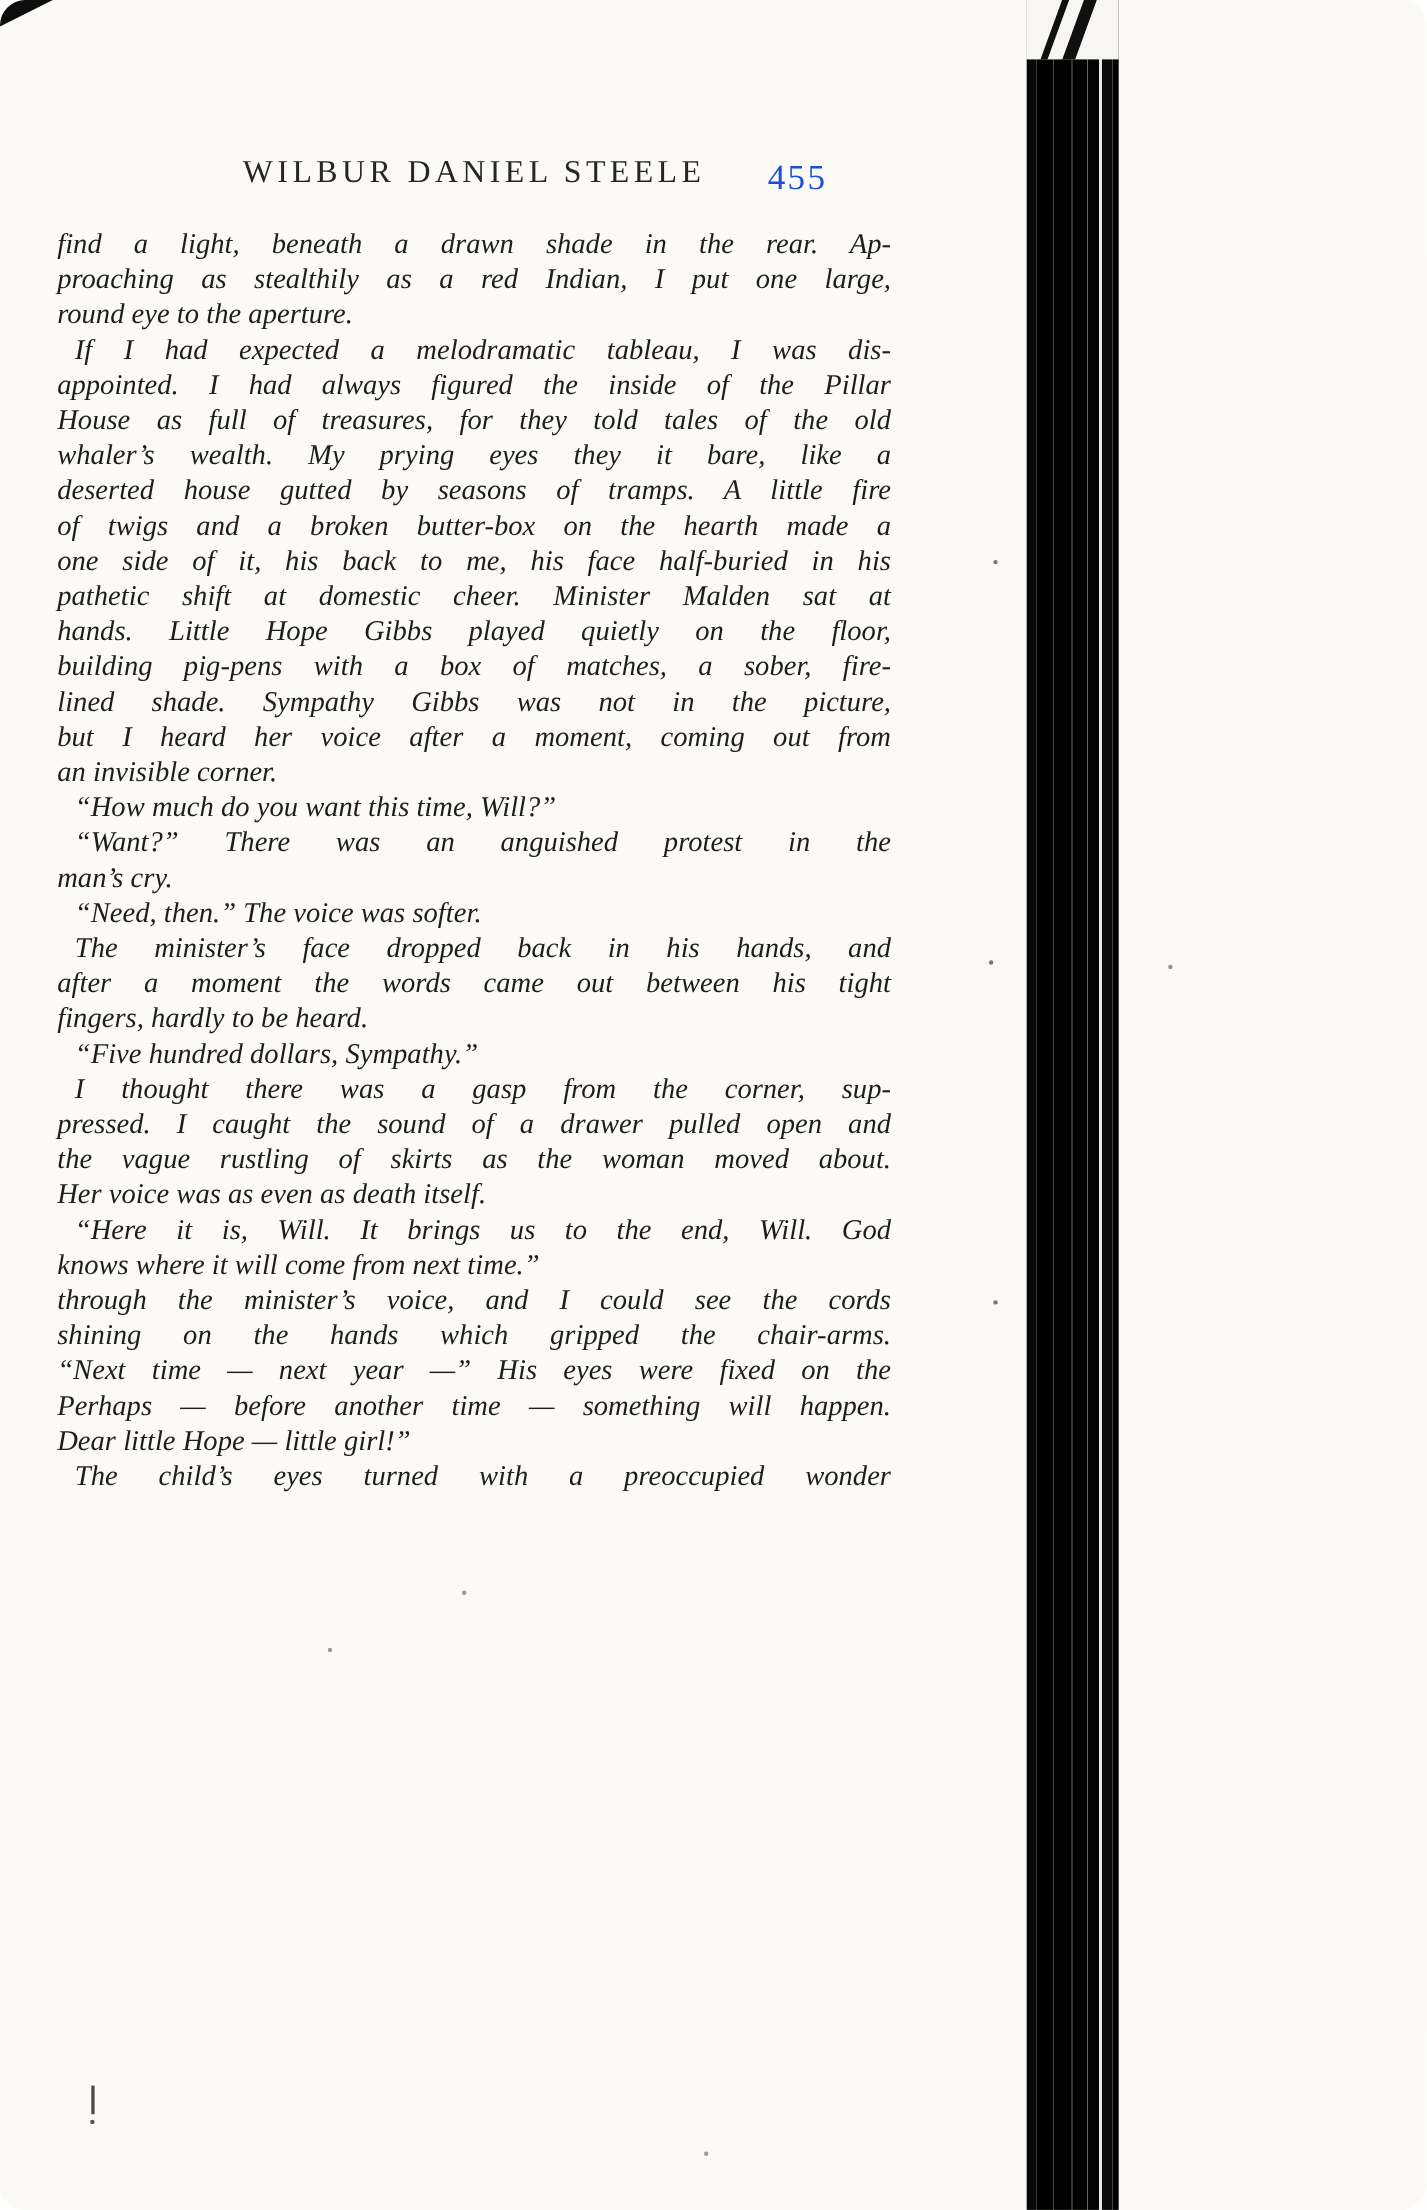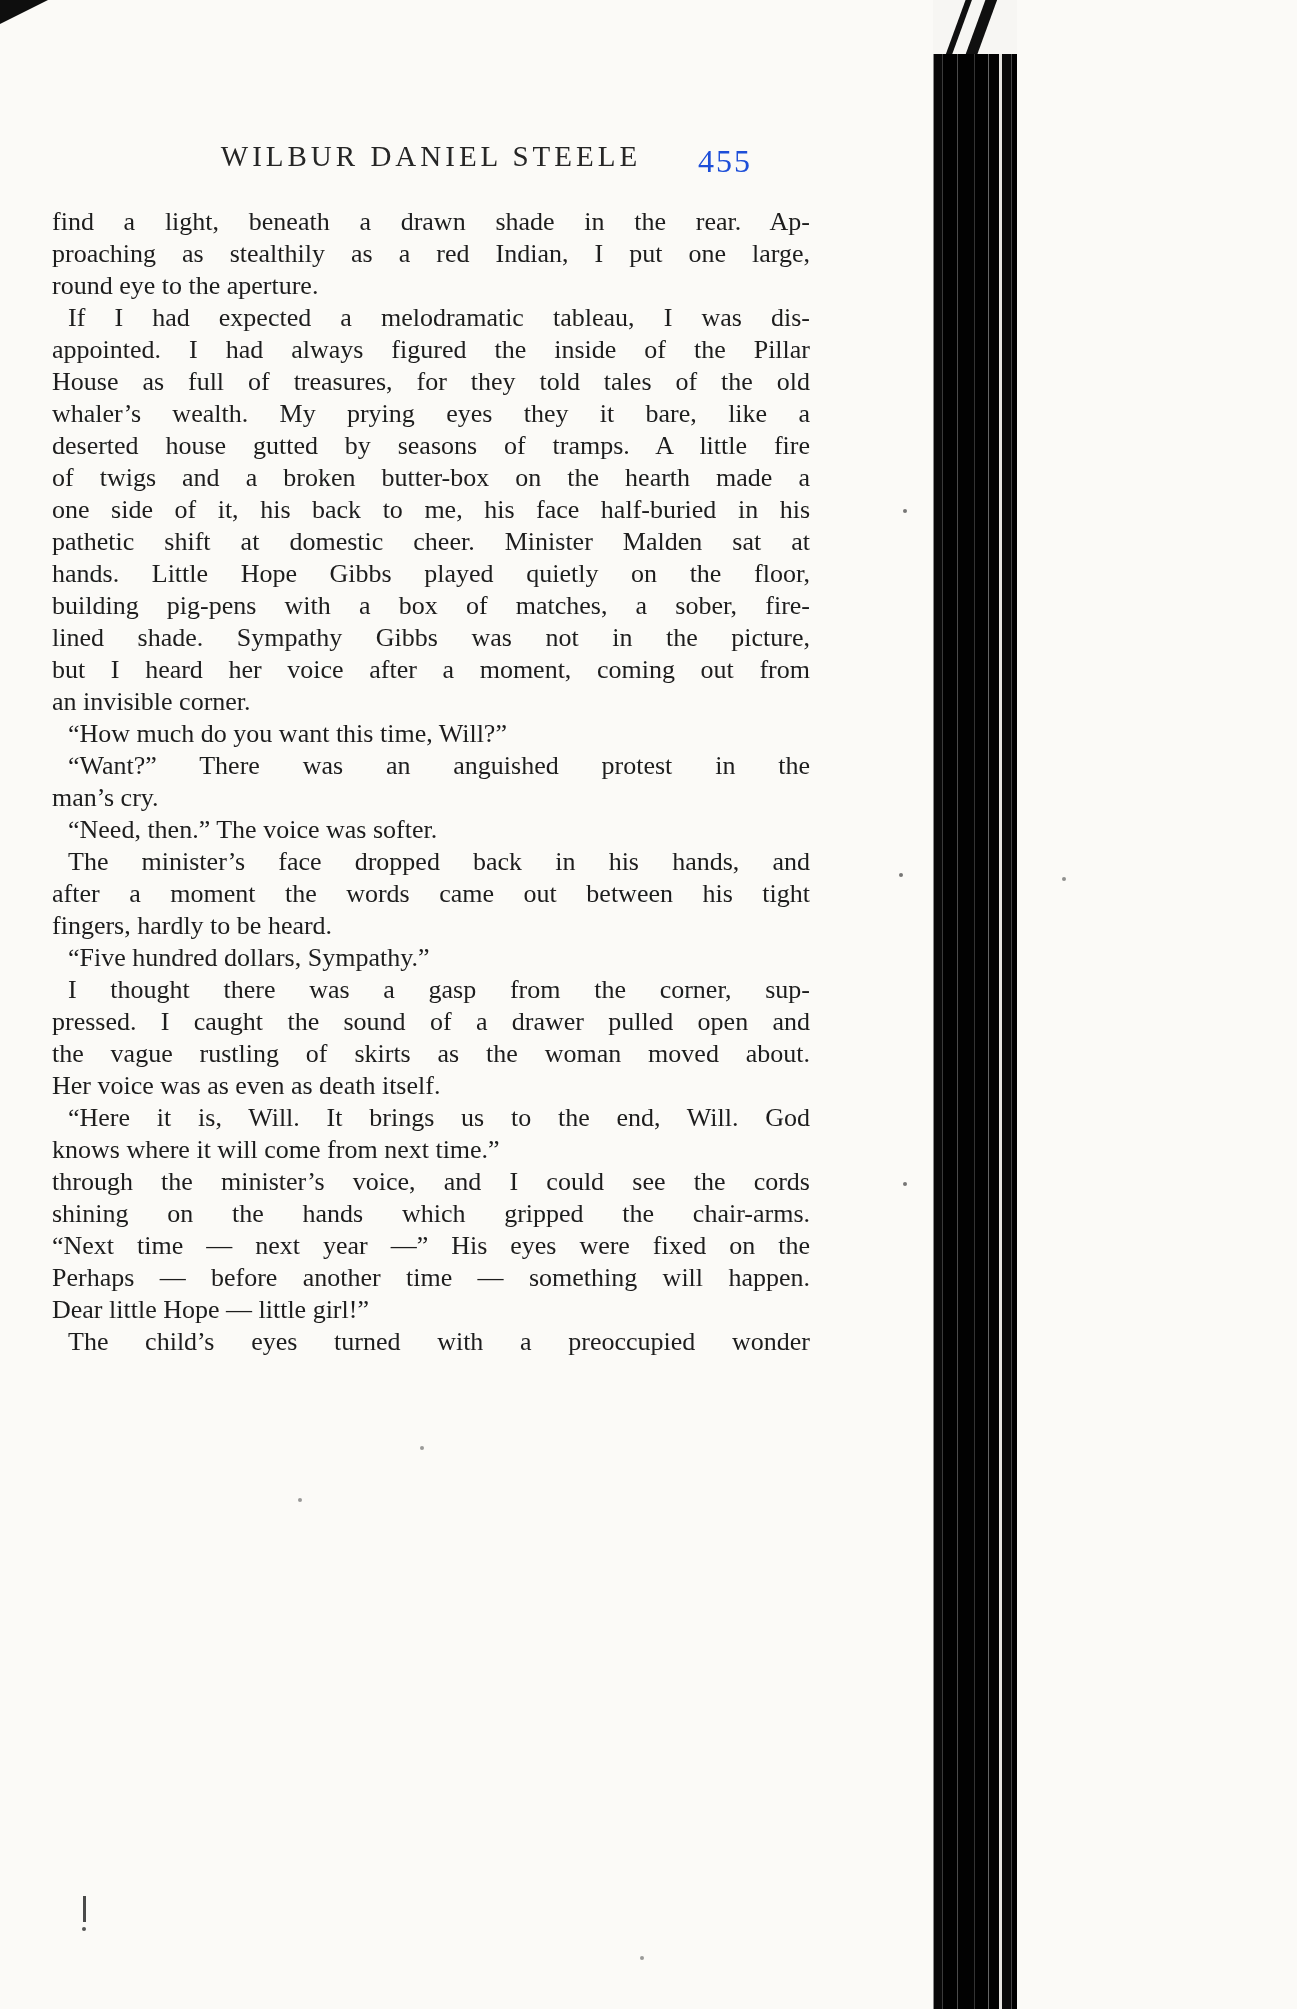--- a/index.html
+++ b/index.html
@@ -4,20 +4,21 @@
 <style>
   html, body { margin: 0; padding: 0; background: #ffffff; }
   .scan-page {
     position: relative;
     width: 1297px;
     height: 2009px;
     background: #fbfaf7;
     font-family: "Liberation Serif", serif;
     color: #1d1d1d;
     overflow: hidden;
+    border-radius: 23px;
   }
 
   
   .page-header {
     position: absolute;
     top: 140px;
     left: 52px;
     width: 758px;
     height: 40px;
   }
@@ -42,20 +43,21 @@
     top: 206px;
     left: 52px;
     width: 758px;
     font-size: 26px;
     line-height: 32px;
   }
   .line {
     text-align: justify;
     text-align-last: justify;
     text-justify: inter-word;
+    font-style: italic;
   }
   .line.end { text-align-last: left; }
   .line.ind { text-indent: 16px; }
 
   
   .binding-band {
     position: absolute;
     left: 933px;
     top: 0;
     width: 84px;

